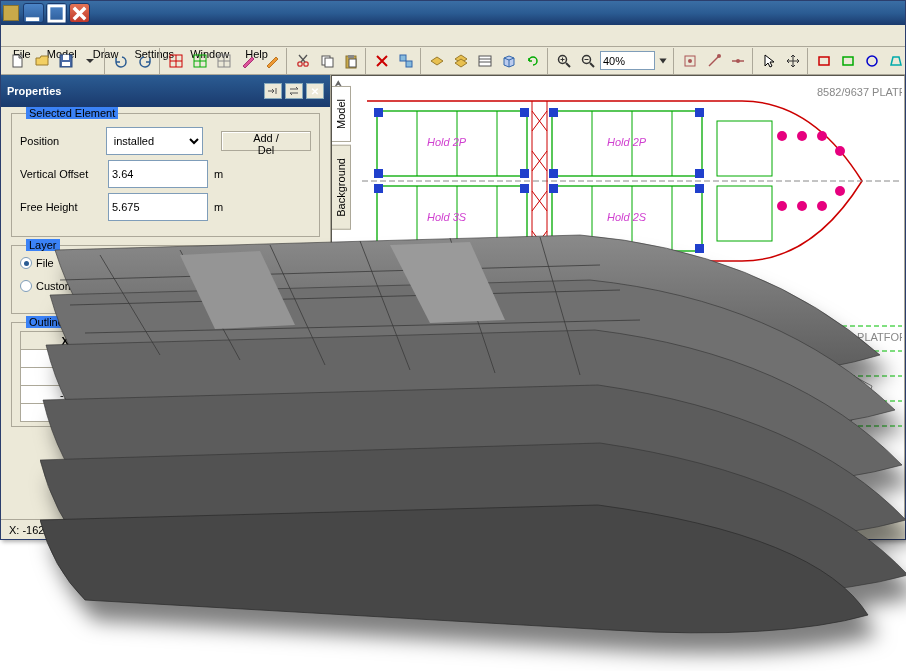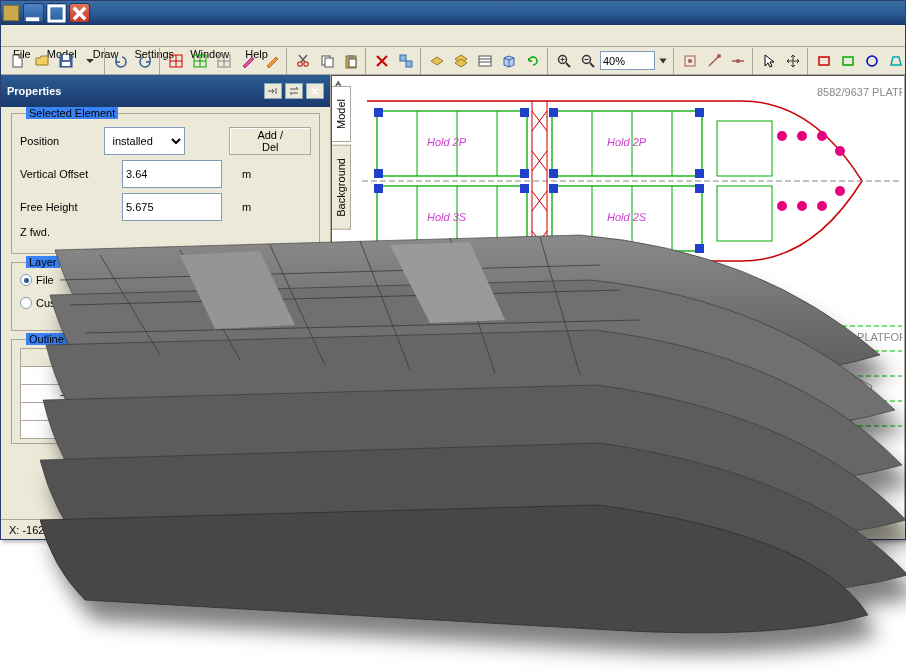--- a/index.html
+++ b/index.html
@@ -26,26 +26,26 @@
 
 .props-panel { width: 330px; background: #ece9d8; border-right: 1px solid #aca899; display: flex; flex-direction: column; }
 .props-header { background: linear-gradient(to bottom,#2b5c93,#1a3a6d); height: 32px; color: #fff; font-weight: bold; display: flex; align-items: center; padding: 0 6px; }
 .props-header-title { flex: 1; }
 .hdr-btn { width: 18px; height: 16px; border: 1px solid #8ab; background: #ece9d8; margin-left: 3px; display: flex; align-items: center; justify-content: center; font-size: 10px; }
 .props-body { padding: 6px 10px; flex: 1; position: relative; }
 
 .fieldset { border: 1px solid #aca899; padding: 8px 8px 10px 8px; margin-bottom: 8px; position: relative; }
 .fieldset-legend { position: absolute; top: -7px; left: 14px; background: #3b82f6; padding: 0 3px; }
 
-.form-row { display: flex; align-items: center; margin: 5px 0; gap: 20px; }
+.form-row { display: flex; align-items: center; margin: 5px 0; gap: 6px; }
 .form-label { width: 82px; }
 .form-input { height: 28px; border: 1px solid #7f9db9; background: #fff; padding: 0 3px; }
 .w90 { width: 100px; }
 .w-unit { width: 14px; }
-.btn { height: 28px; padding: 0 22px; background: #ece9d8; border: 1px solid #aca899; box-shadow: inset 1px 1px 0 #fff; cursor: default; }
+.btn { height: 20px; padding: 0 22px; background: #ece9d8; border: 1px solid #aca899; box-shadow: inset 1px 1px 0 #fff; cursor: default; }
 
 .radio-row { display: flex; align-items: center; gap: 4px; margin: 3px 0; }
 .radio { width: 12px; height: 12px; border-radius: 50%; border: 1px solid #7f9db9; background: #fff; display: flex; align-items: center; justify-content: center; }
 .radio.checked::after { content: ""; width: 5px; height: 5px; border-radius: 50%; background: #2b5c93; }
 
 .pts-table { border-collapse: collapse; width: 170px; background: #fff; }
 .pts-table th, .pts-table td { border: 1px solid #aca899; padding: 2px 6px; text-align: center; height: 18px; }
 .pts-table th { background: #ece9d8; }
 .pts-table td { text-align: right; padding-right: 12px; }
 
@@ -351,23 +351,20 @@
             <input class="form-input w90" value="3.64" style="">
             <div class="w-unit">m</div>
           </div>
 
           <div class="form-row">
             <div class="form-label">Free Height</div>
             <input class="form-input w90" value="5.675" style="">
             <div class="w-unit">m</div>
           </div>
 
-          <div class="form-row">
-            <div class="form-label">Z fwd.</div>
-          </div>
         </div>
 
         <div class="fieldset">
           <div class="fieldset-legend">Layer</div>
           <div class="radio-row">
             <div class="radio checked"></div>
             <span>File</span>
           </div>
           <div class="radio-row">
             <div class="radio"></div>

